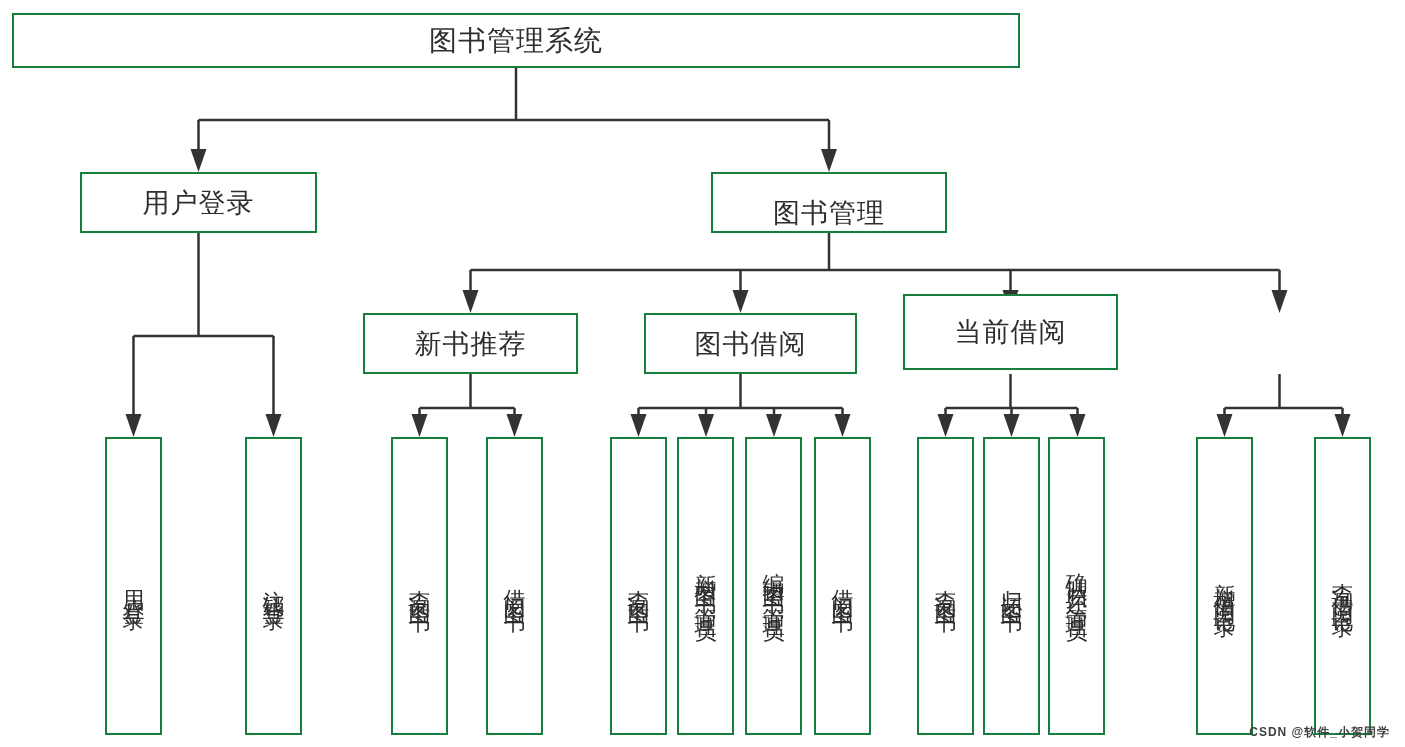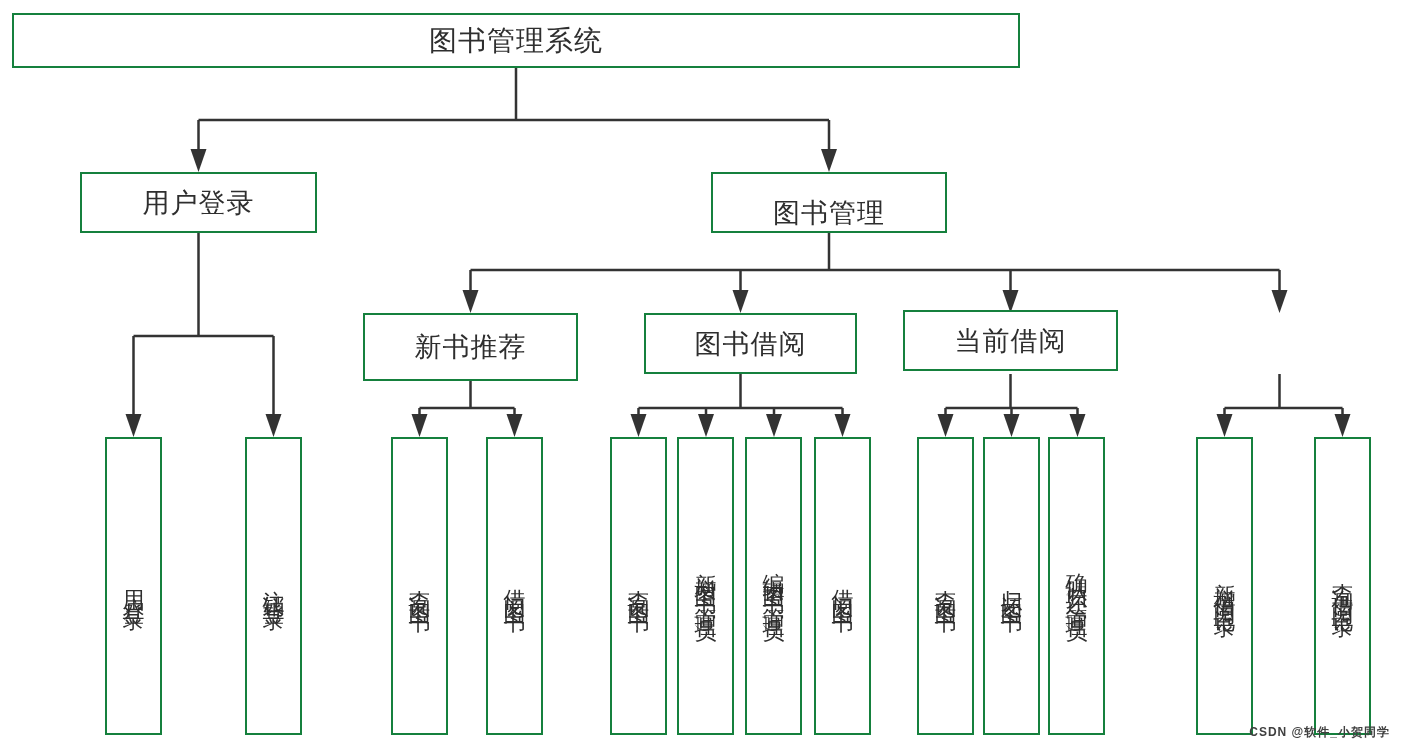--- a/index.html
+++ b/index.html
@@ -92,27 +92,27 @@
     <span>图书管理系统</span>
   </div>
 
   <div class="box hbox" style="left:80px; top:172px; width:237px; height:61px;">
     <span>用户登录</span>
   </div>
   <div class="box hbox" style="left:711px; top:172px; width:236px; height:61px;align-items:flex-end;">
     <span>图书管理</span>
   </div>
 
-  <div class="box hbox" style="left:363px; top:313px; width:215px; height:68px;">
+  <div class="box hbox" style="left:363px; top:313px; width:215px; height:61px;">
     <span>新书推荐</span>
   </div>
   <div class="box hbox" style="left:634px; top:313px; width:213px; height:61px;margin-left:10px;">
     <span>图书借阅</span>
   </div>
-  <div class="box hbox" style="left:903px; top:310px; width:215px; height:61px;">
+  <div class="box hbox" style="left:903px; top:294px; width:215px; height:76px;">
     <span>当前借阅</span>
   </div>
 
   <div class="box leaf" style="left:105px;">
     <span class="vtext">用户登录</span>
   </div>
   <div class="box leaf" style="left:245px;">
     <span class="vtext">注销登录</span>
   </div>
 

